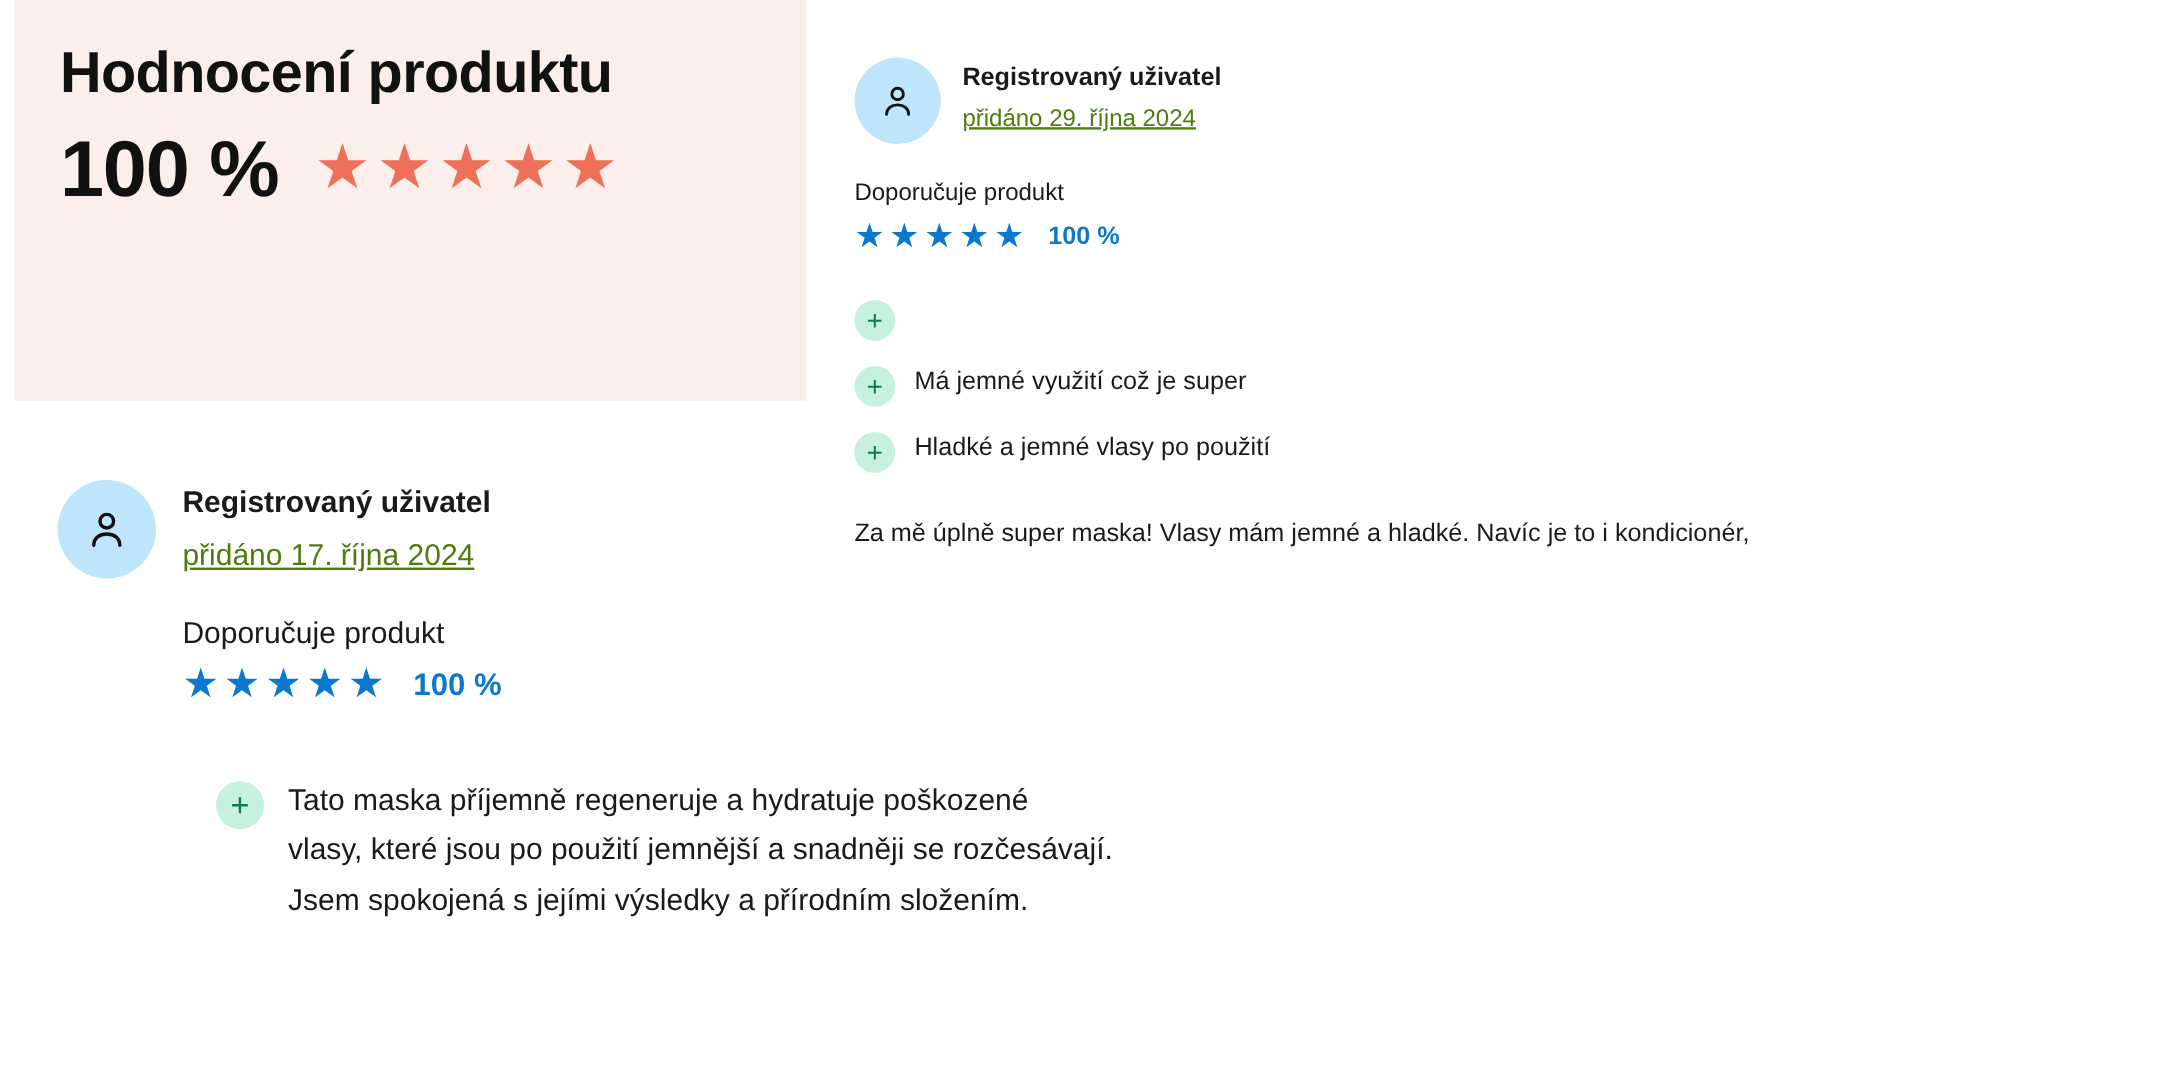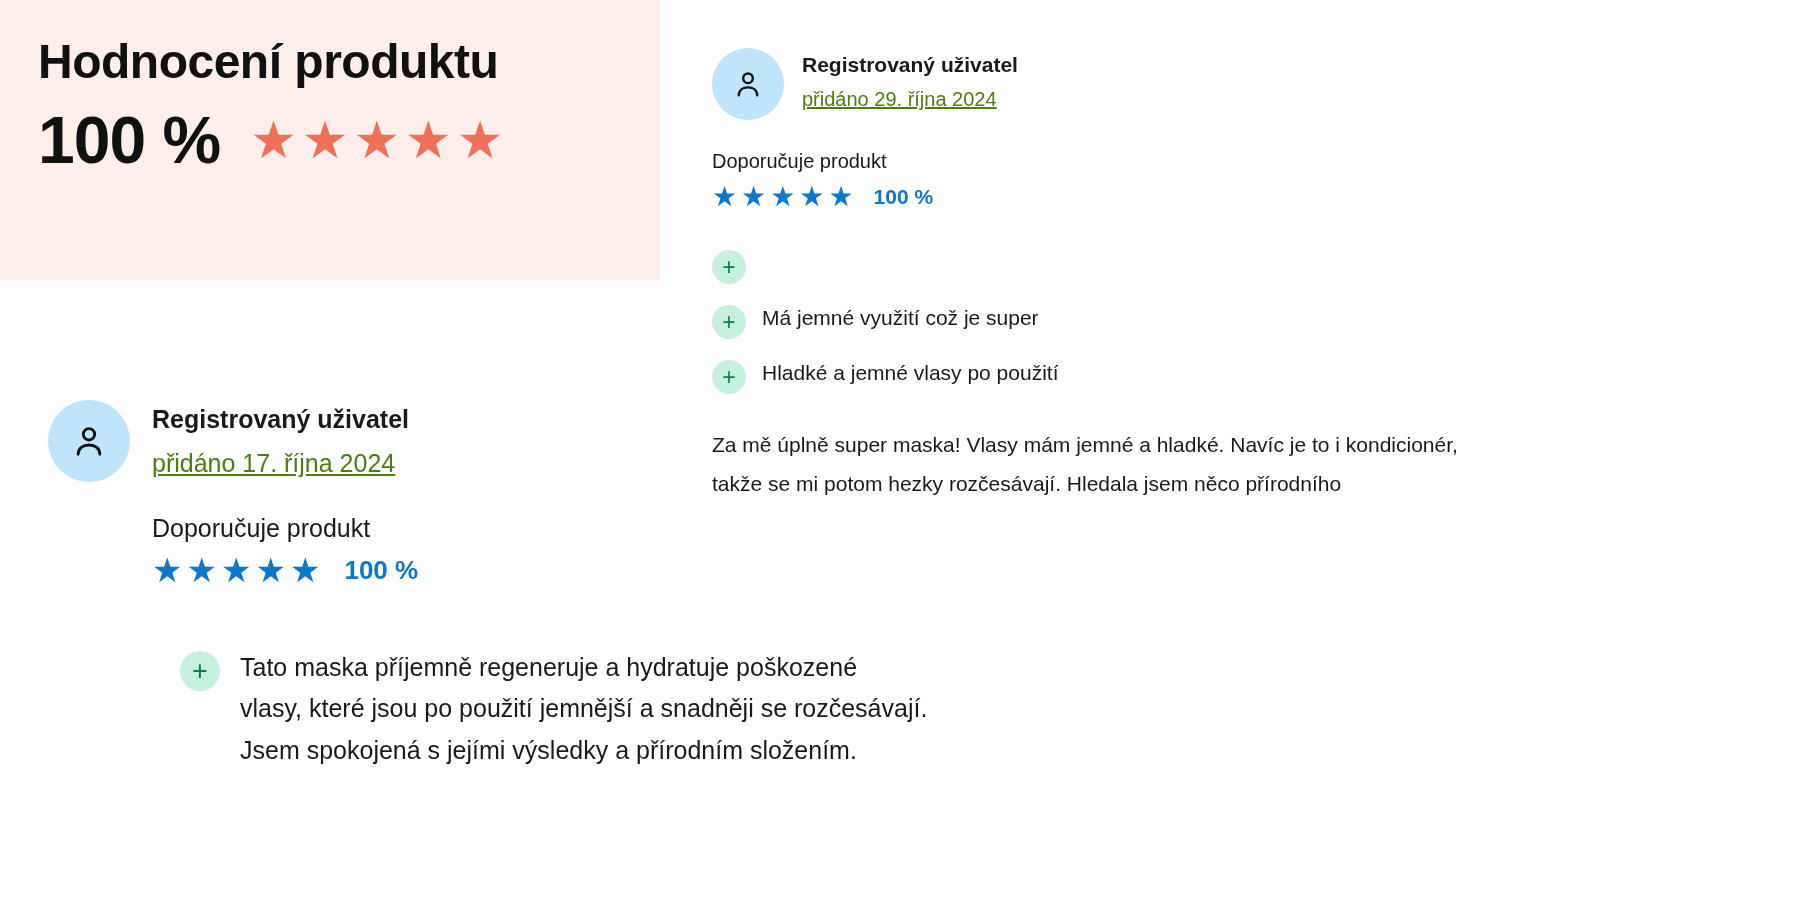--- a/index.html
+++ b/index.html
@@ -12,24 +12,24 @@
     background: #ffffff;
     font-family: "Liberation Sans", sans-serif;
     color: #1a1a1a;
     overflow: hidden;
     position: relative;
   }
 
   
   .summary-panel {
     position: absolute;
-    left: 0;
+    left: 12px;
     top: 0;
     width: 660px;
-    height: 280px;
+    height: 334px;
     background: #fceeea;
     box-sizing: border-box;
     padding: 36px 0 0 38px;
   }
   .summary-title {
     font-size: 48px;
     font-weight: bold;
     letter-spacing: -0.5px;
     color: #111111;
     line-height: 1.1;
@@ -253,21 +253,20 @@
       <div class="pro-text">Má jemné využití což je super</div>
     </div>
     <div class="pro-item">
       <div class="plus-badge">+</div>
       <div class="pro-text">Hladké a jemné vlasy po použití</div>
     </div>
   </div>
 
   <div class="review-body">
     <div>Za mě úplně super maska! Vlasy mám jemné a hladké. Navíc je to i kondicionér,</div>
-    <div>takže se mi potom hezky rozčesávají. Hledala jsem něco přírodního</div>
   </div>
 </div>
 
 <div class="review review-left">
   <div class="review-head">
     <div class="avatar">
       <span>
         <svg width="40" height="40" viewBox="0 0 24 24" fill="none" stroke="#111111" stroke-width="1.7" stroke-linecap="round" stroke-linejoin="round">
           <circle cx="12" cy="8" r="3.4"></circle>
           <path d="M5.5 20c0-3.6 2.9-5.6 6.5-5.6s6.5 2 6.5 5.6"></path>

